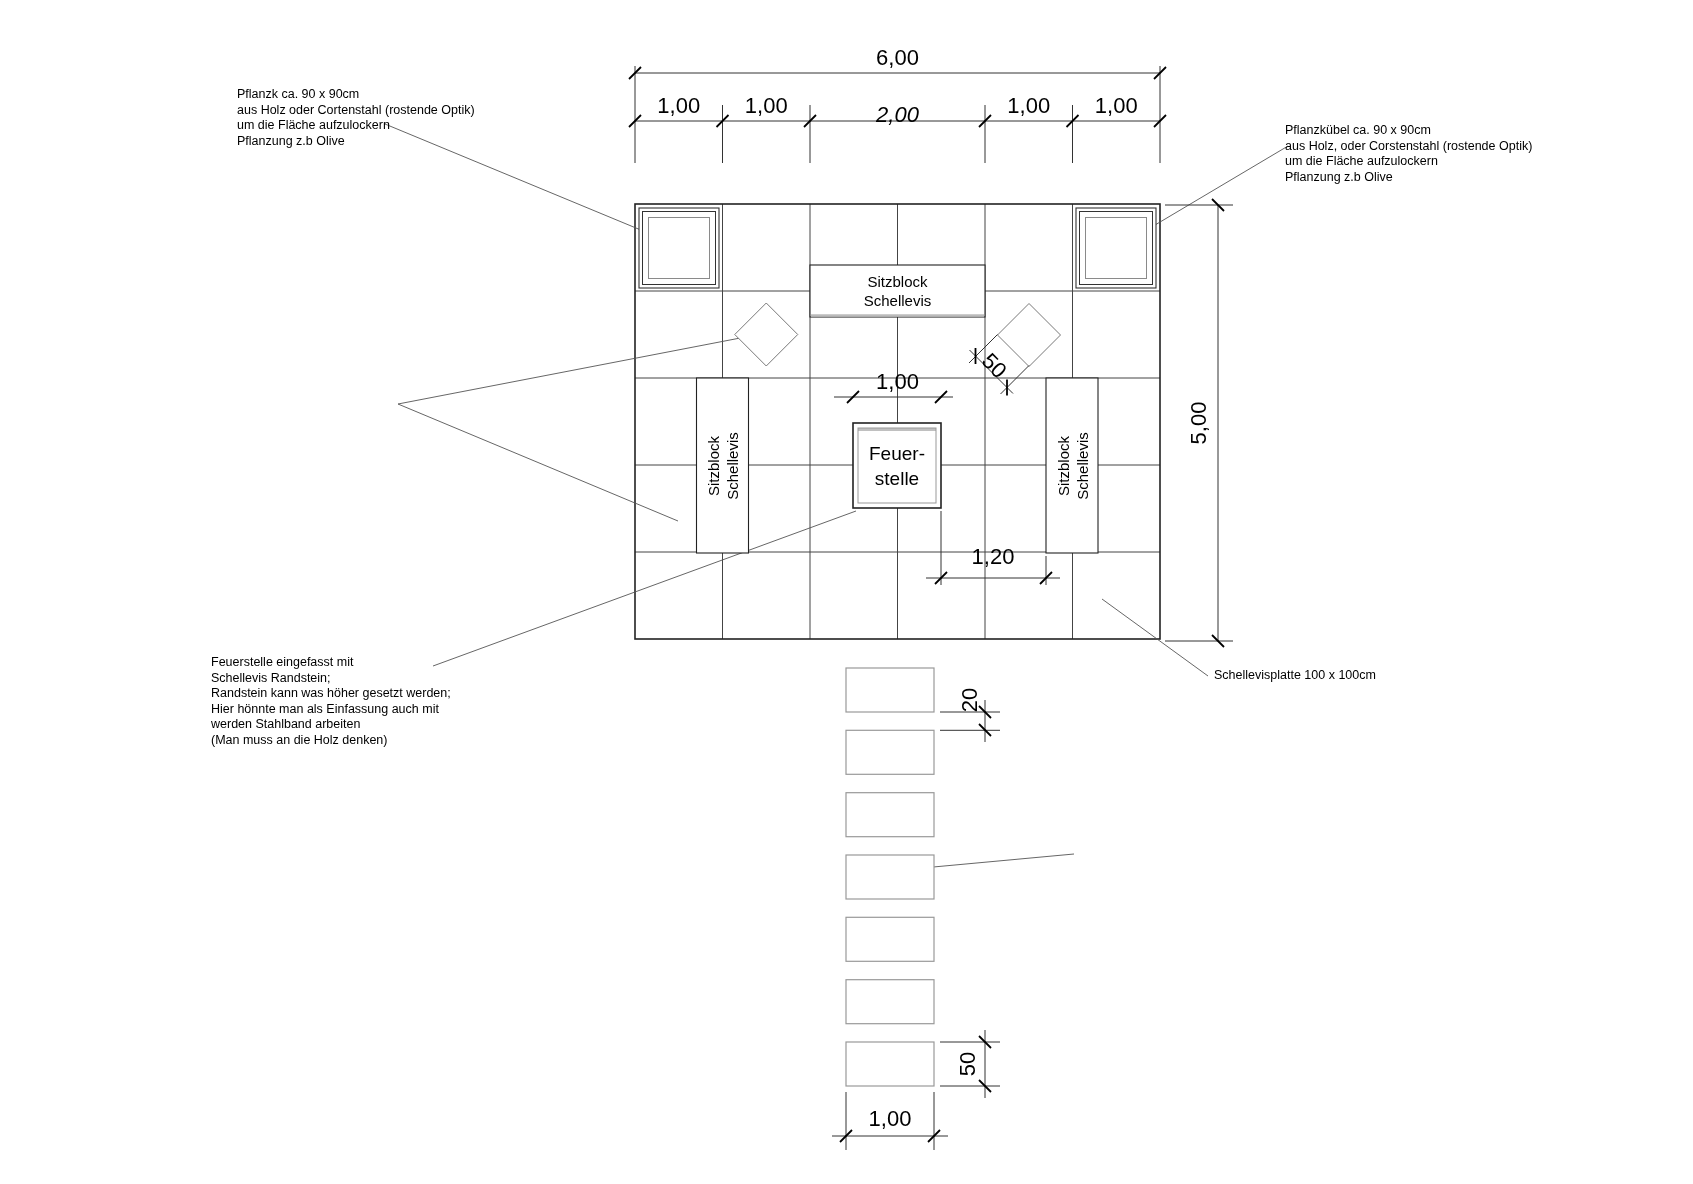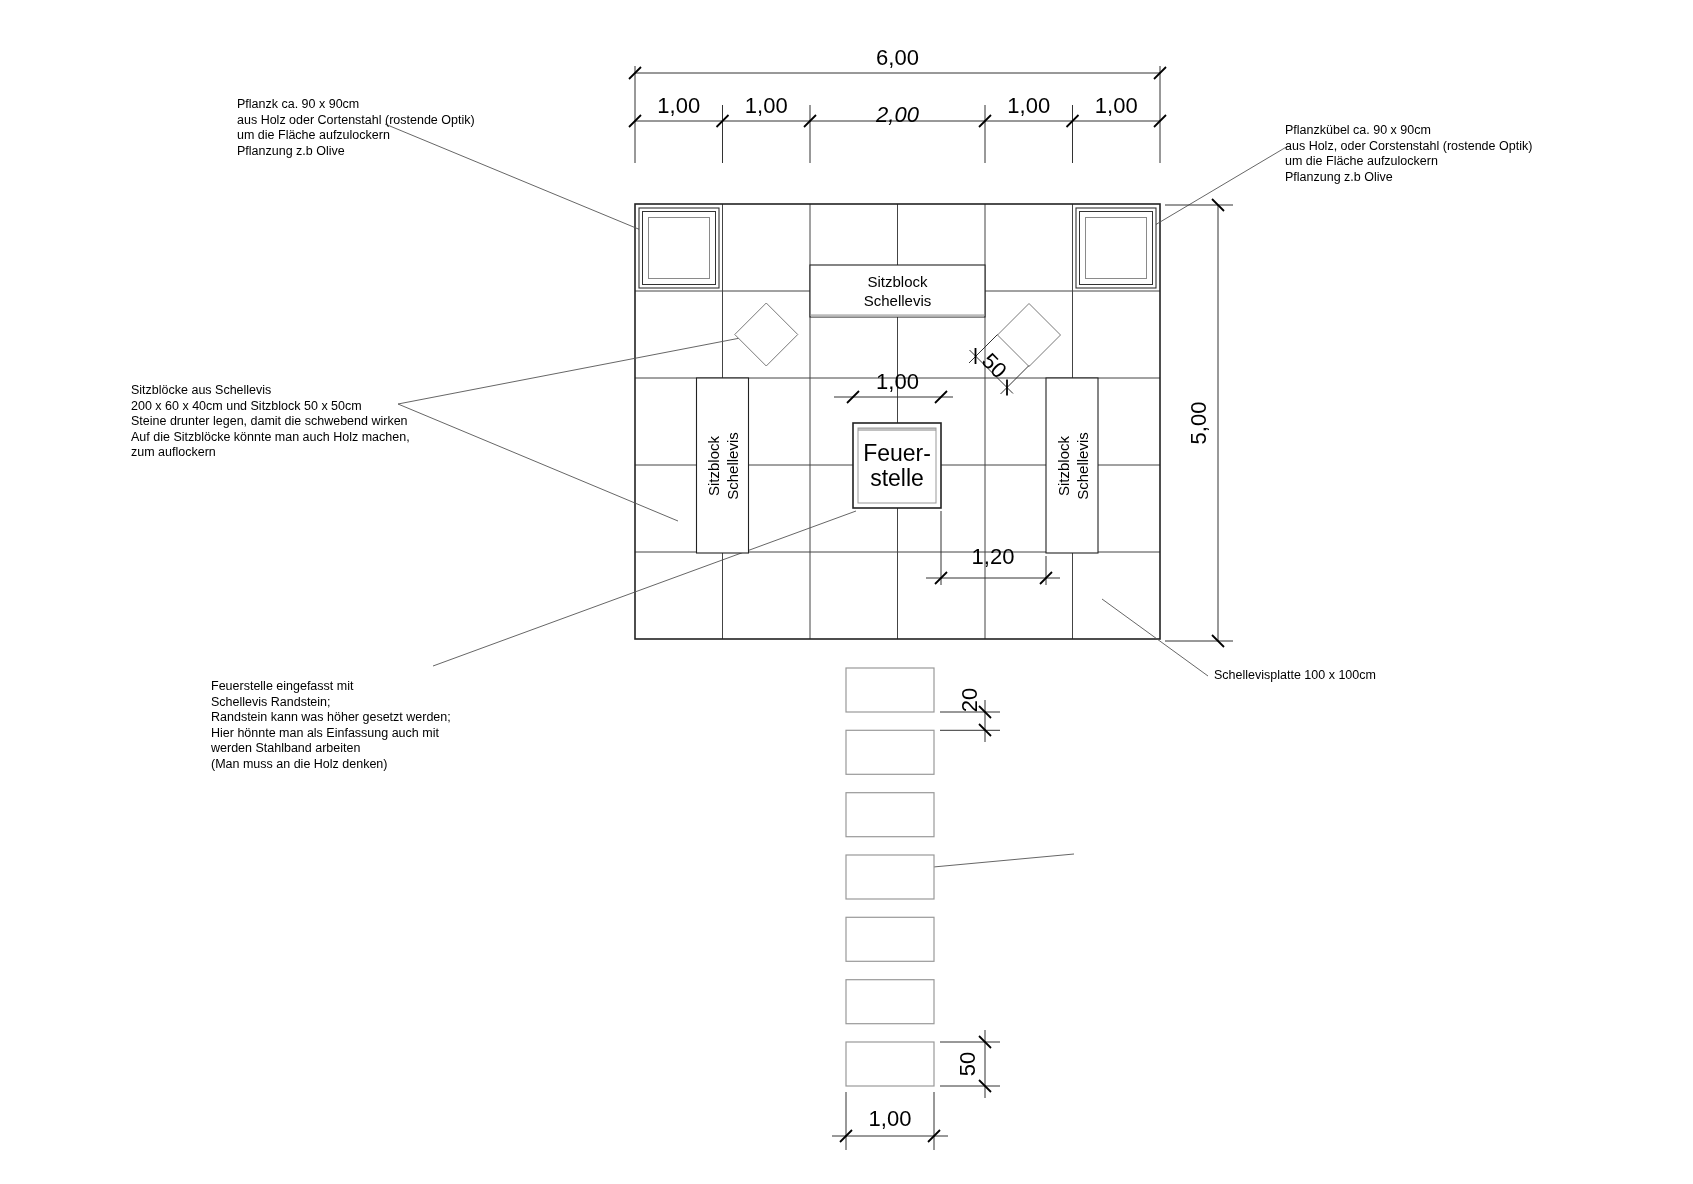--- a/index.html
+++ b/index.html
@@ -8,21 +8,21 @@
   svg.draw{position:absolute;left:0;top:0;}
   .txt{position:absolute;white-space:nowrap;}
   .ann{font-size:12.5px;line-height:15.5px;}
   .dim{font-size:22px;line-height:22px;}
   .ctr{transform:translateX(-50%);}
   .rot90{transform:translate(-50%,-50%) rotate(-90deg);}
   .rot45{transform:translate(-50%,-50%) rotate(45deg);}
   .blocklabel{position:absolute;display:flex;flex-direction:column;align-items:center;justify-content:center;
               font-size:15px;line-height:19px;text-align:center;}
   .feuerlabel{position:absolute;display:flex;flex-direction:column;align-items:center;justify-content:center;
-              font-size:23px;line-height:25px;text-align:center;}
+              font-size:19px;line-height:25px;text-align:center;}
 </style>
 </head>
 <body>
 
 <div class="canvas">
 
   <svg class="draw" width="1693" height="1184" viewBox="0 0 1693 1184">
 
     <g stroke="#444" stroke-width="1" fill="none">
       <line x1="694.5" y1="204" x2="694.5" y2="639"></line>
@@ -186,43 +186,36 @@
   </div>
   <div class="blocklabel" style="left:956.5px;top:439.5px;width:175px;height:52px;transform:rotate(-90deg);">
     <div>Sitzblock</div>
     <div>Schellevis</div>
   </div>
   <div class="feuerlabel" style="left:825px;top:423px;width:88px;height:85px;">
     <div>Feuer-</div>
     <div>stelle</div>
   </div>
 
-  <div class="txt ann" style="left:209px;top:97px;">
+  <div class="txt ann" style="left:209px;top:87px;">
     <div>Pflanzk ca. 90 x 90cm</div>
     <div>aus Holz oder Cortenstahl (rostende Optik)</div>
     <div>um die Fläche aufzulockern</div>
     <div>Pflanzung z.b Olive</div>
   </div>
 
   <div class="txt ann" style="left:1257px;top:123px;">
     <div>Pflanzkübel ca. 90 x 90cm</div>
     <div>aus Holz, oder Corstenstahl (rostende Optik)</div>
     <div>um die Fläche aufzulockern</div>
     <div>Pflanzung z.b Olive</div>
   </div>
 
-  <div class="txt ann" style="left:103px;top:383px;">
-    <div>Sitzblöcke aus Schellevis</div>
-    <div>200 x 60 x 40cm und Sitzblock 50 x 50cm</div>
-    <div>Steine drunter legen, damit die schwebend wirken</div>
-    <div>Auf die Sitzblöcke könnte man auch Holz machen,</div>
-    <div>zum auflockern</div>
-  </div>
-
-  <div class="txt ann" style="left:183px;top:679px;">
+
+  <div class="txt ann" style="left:183px;top:655px;">
     <div>Feuerstelle eingefasst mit</div>
     <div>Schellevis Randstein;</div>
     <div>Randstein kann was höher gesetzt werden;</div>
     <div>Hier hönnte man als Einfassung auch mit</div>
     <div>werden Stahlband arbeiten</div>
     <div>(Man muss an die Holz denken)</div>
   </div>
 
   <div class="txt ann" style="left:1186px;top:668px;">Schellevisplatte 100 x 100cm</div>
 

